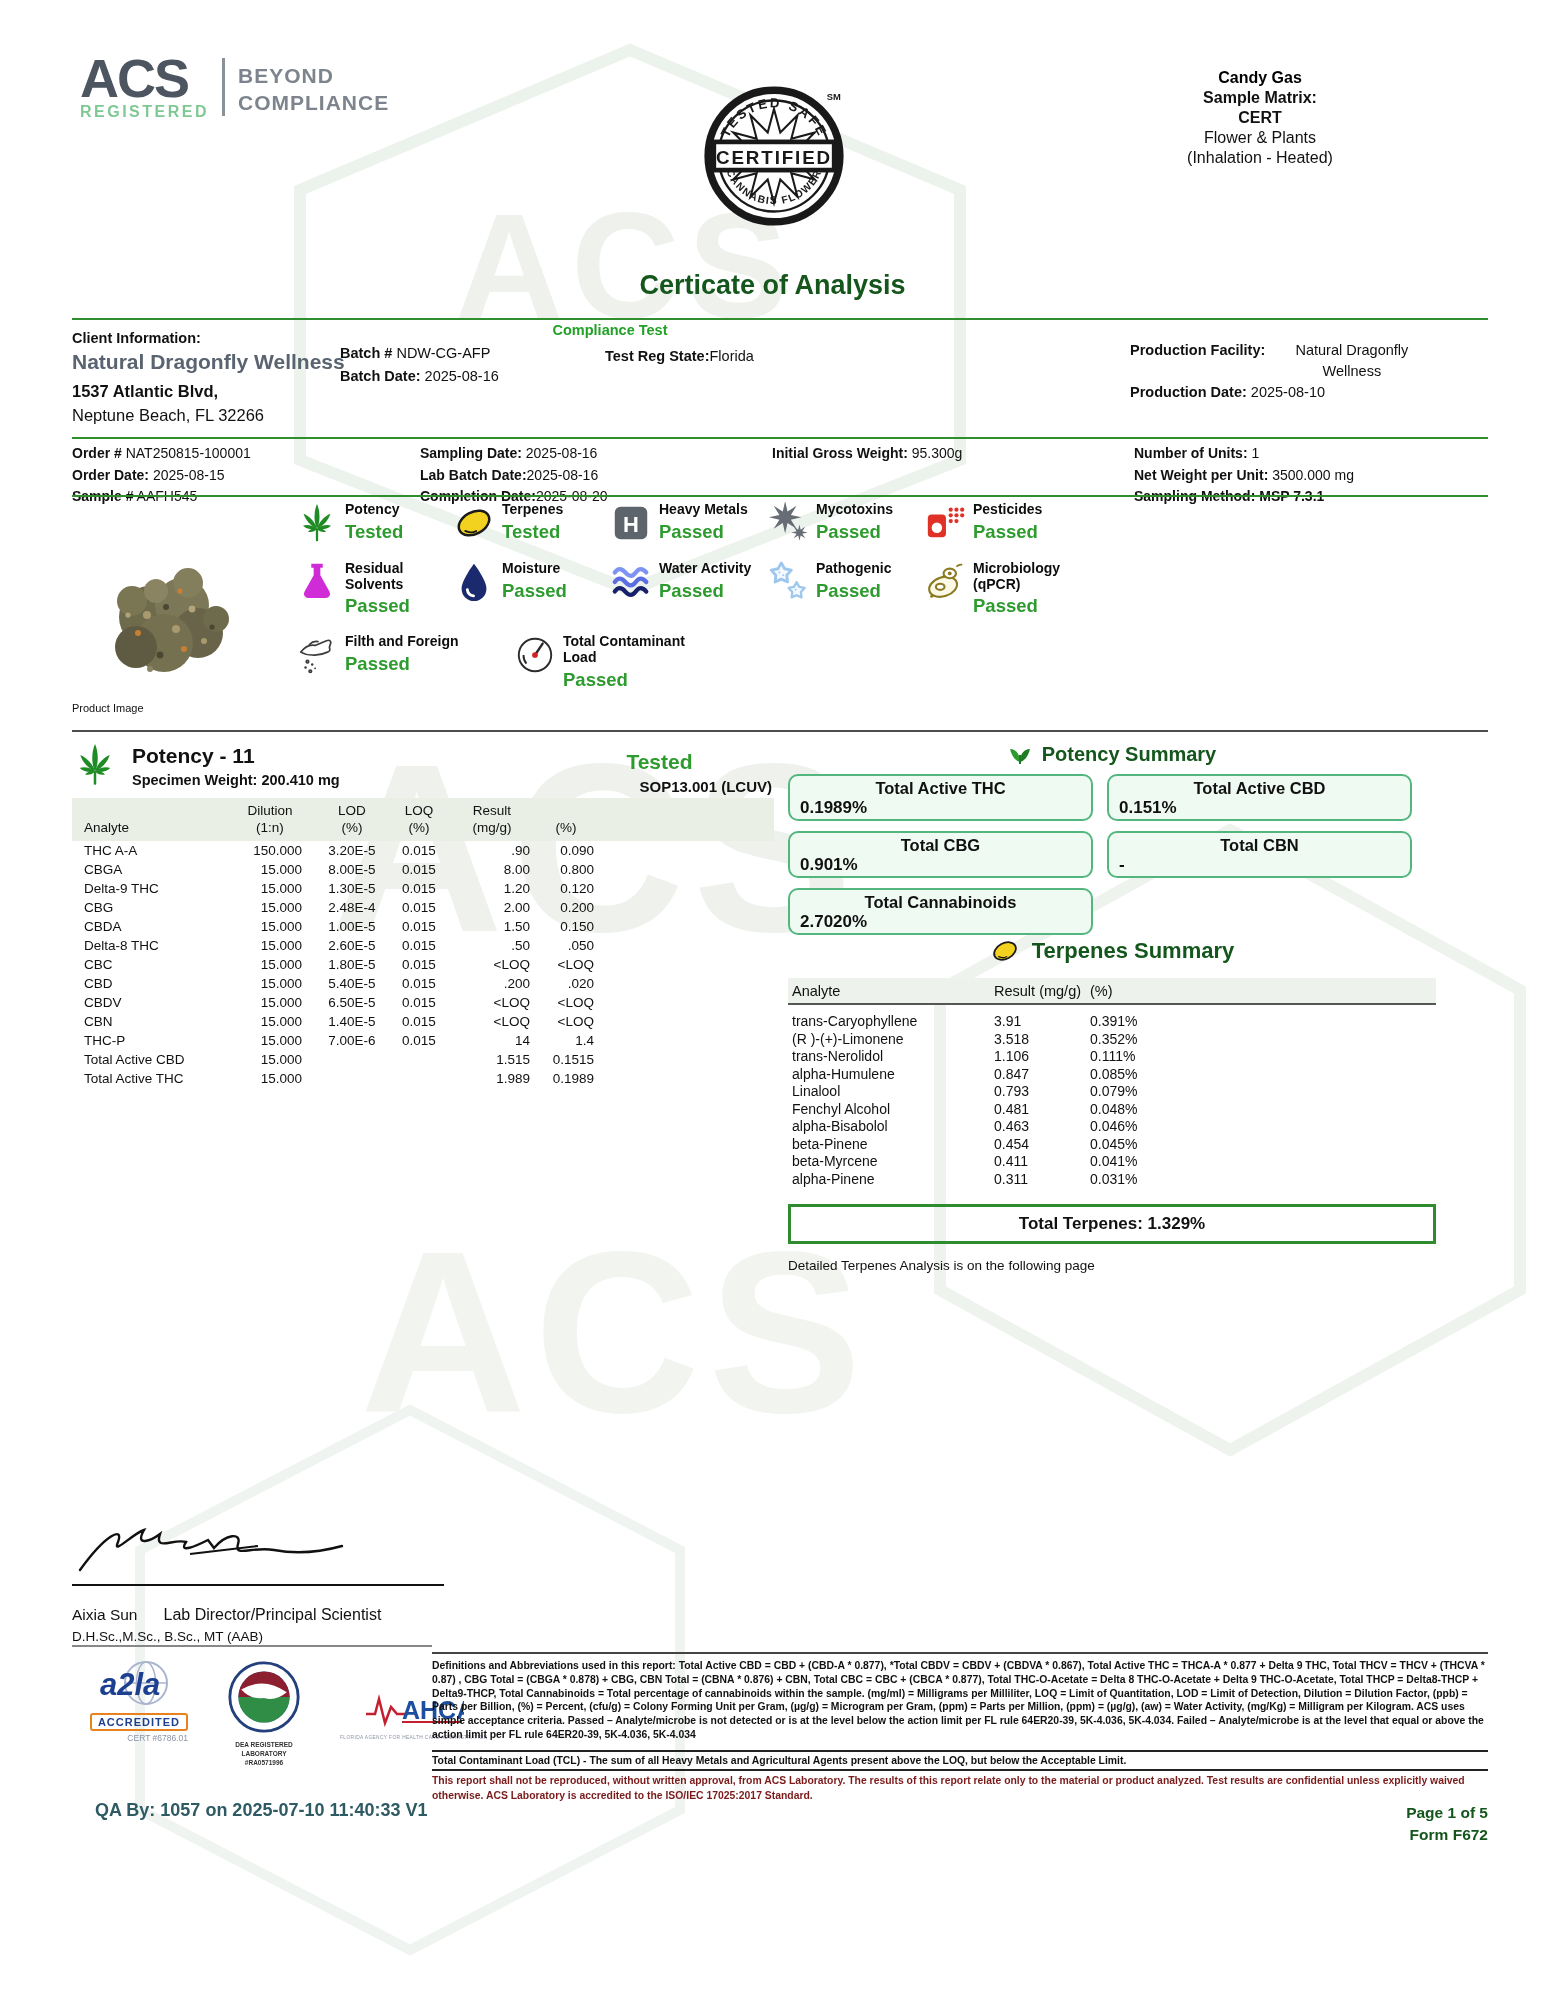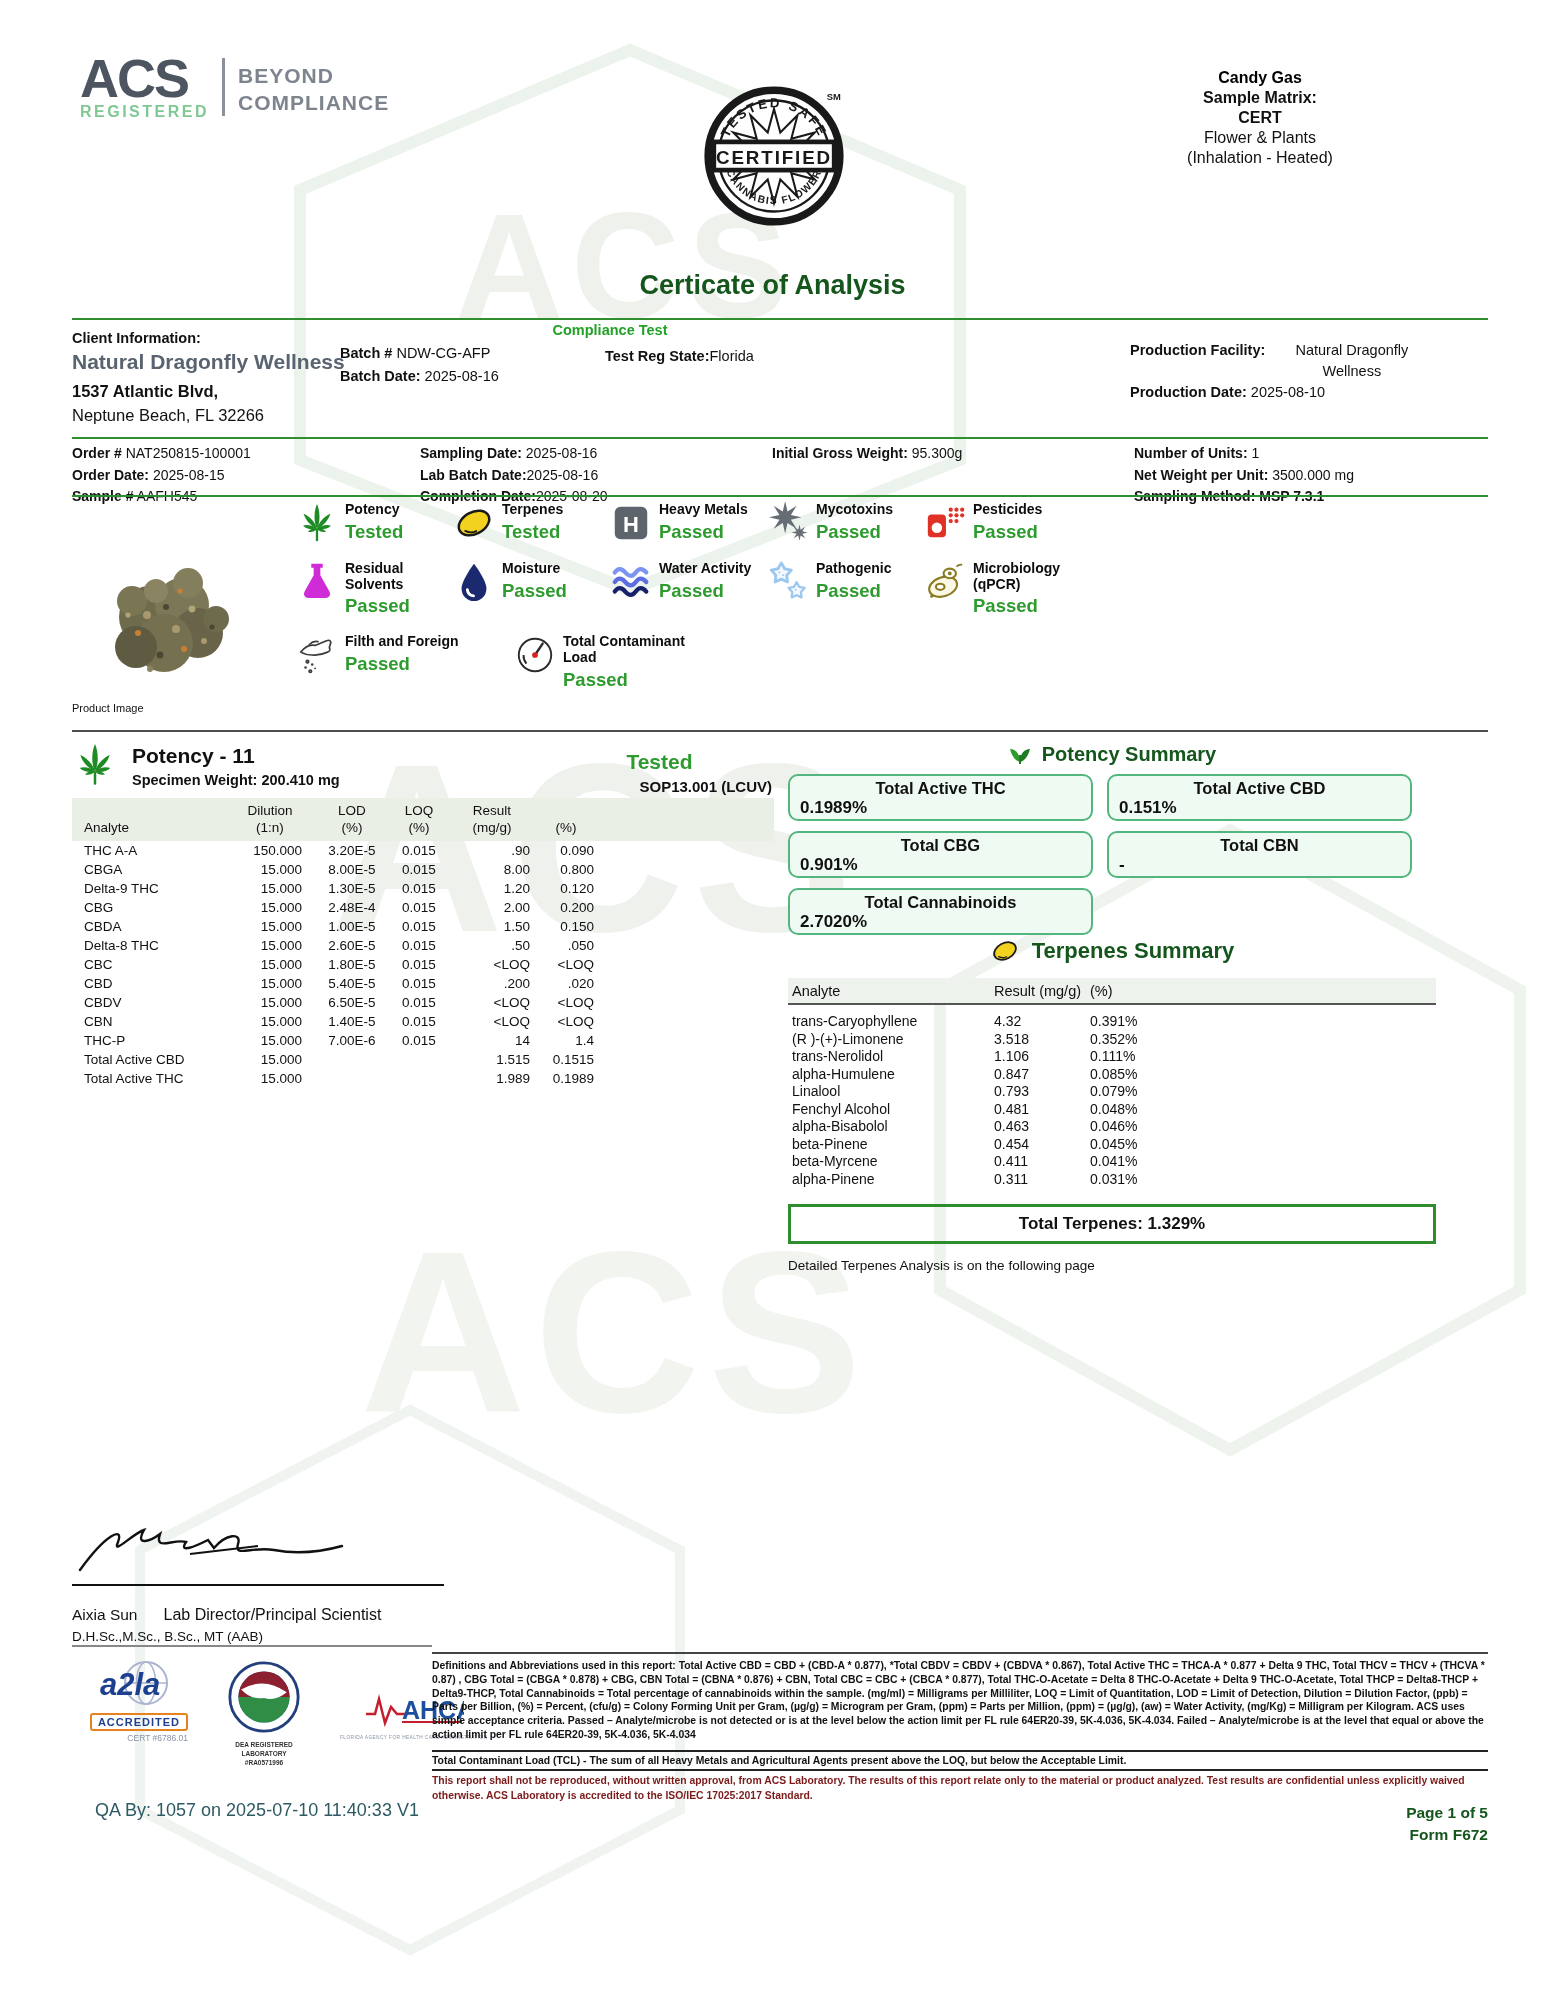--- a/index.html
+++ b/index.html
@@ -108,21 +108,21 @@
   .a2la-cert{font-size:8.5px;color:#8a93a5;margin-top:2px;}
   .logo-dea{width:100px;text-align:center;}
   .dea-cap{font-size:6.5px;font-weight:bold;color:#333;line-height:1.4;margin-top:2px;}
   .logo-ahca{margin-top:28px;text-align:center;}
   .ahca-cap{font-size:4.8px;color:#8a93a5;letter-spacing:0.4px;margin-top:1px;}
   .legal{position:absolute;left:432px;top:1652px;width:1056px;}
   .defs{border-top:2px solid #444;padding-top:5px;font-size:10.4px;font-weight:bold;line-height:1.33;}
   .tcl{border-top:2.5px solid #222;border-bottom:2px solid #222;margin-top:8px;
        padding:3px 0 3px 0;font-size:10.4px;font-weight:bold;}
   .confid{margin-top:3px;font-size:10.4px;font-weight:bold;color:#7a1a1a;line-height:1.4;}
-  .qa{position:absolute;left:95px;top:1800px;font-size:18px;font-weight:normal;color:#2d5a63;}
+  .qa{position:absolute;left:95px;top:1800px;font-size:18px;font-weight:bold;color:#2d5a63;}
   .pagenum{position:absolute;right:57px;top:1802px;text-align:right;font-weight:bold;
            font-size:15.5px;color:#14561c;line-height:1.45;}
 </style>
 </head>
 <body>
 
 <div class="page">
 
   <div class="wm wm-acs" style="left:455px;top:180px;font-size:150px;">ACS</div>
   <div class="wm wm-acs" style="left:330px;top:710px;font-size:240px;">ACS</div>
@@ -643,21 +643,21 @@
       <span>Terpenes Summary</span>
     </div>
     <div class="thead">
       <span>Analyte</span>
       <span>Result (mg/g)</span>
       <span>(%)</span>
     </div>
     <div class="trows">
         <div class="trow2">
         <span>trans-Caryophyllene</span>
-        <span>4.32</span>
+        <span>3.91</span>
         <span>0.391%</span>
       </div>
         <div class="trow2">
         <span>(R )-(+)-Limonene</span>
         <span>3.518</span>
         <span>0.352%</span>
       </div>
         <div class="trow2">
         <span>trans-Nerolidol</span>
         <span>1.106</span>

